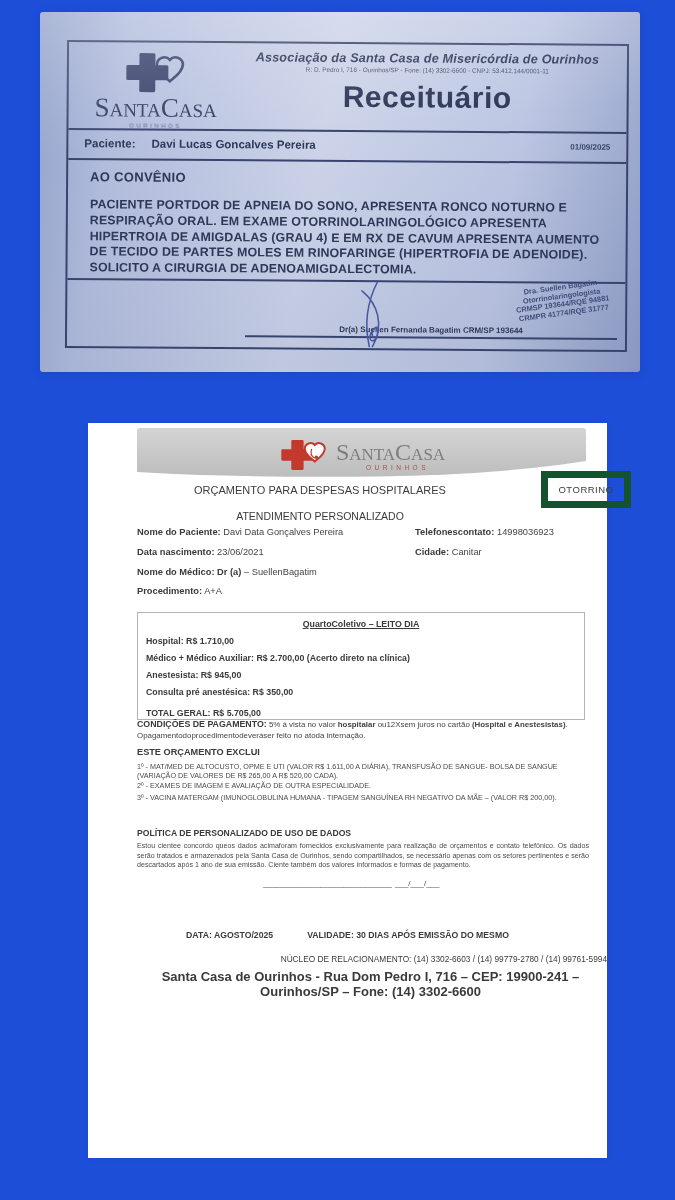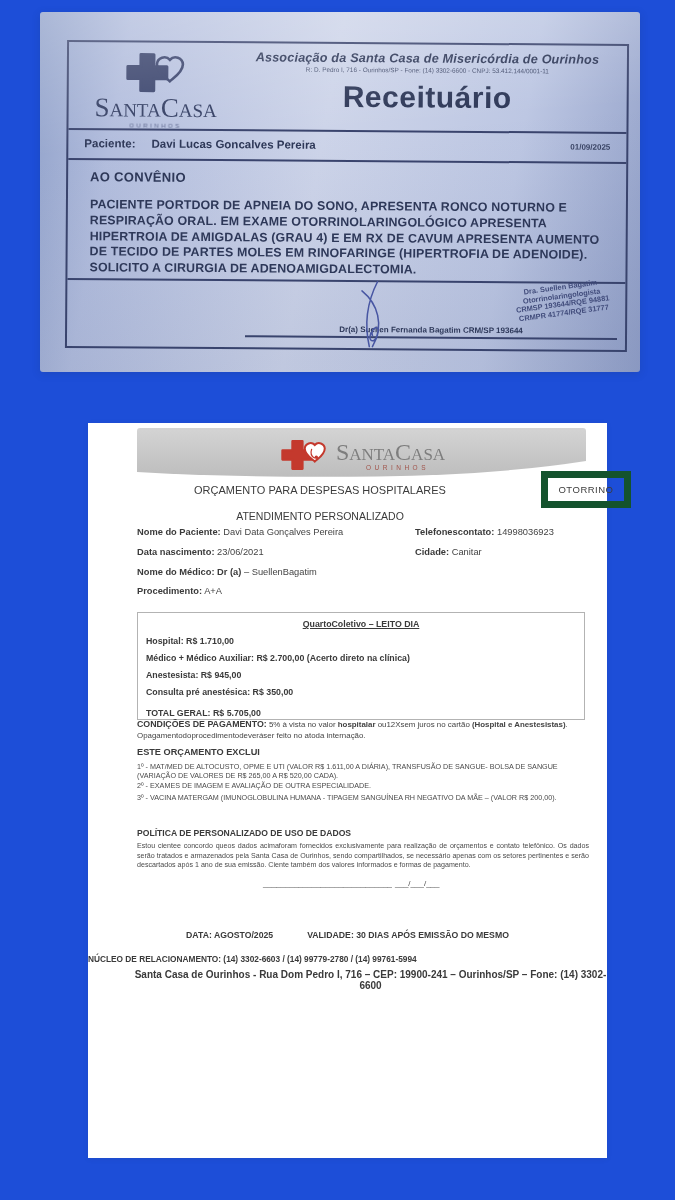--- a/index.html
+++ b/index.html
@@ -62,22 +62,22 @@
   .pay .lbl{font-weight:bold;font-size:8.8px;color:#3a3a3a;}
   .excl-head{position:absolute;left:49px;top:324px;font-weight:bold;font-size:9.2px;}
   .excl{position:absolute;left:49px;width:454px;font-size:7.2px;line-height:1.3;color:#4a4a4a;}
   .consent-head{position:absolute;left:49px;top:405px;font-weight:bold;font-size:8.6px;}
   .consent-body{position:absolute;left:49px;top:419px;width:452px;font-size:7.1px;line-height:1.35;
                 text-align:justify;color:#4a4a4a;}
   .sig-blank{position:absolute;left:175px;top:456px;font-size:8px;color:#4a4a4a;}
   .date-blank{position:absolute;left:307px;top:456px;font-size:8px;color:#4a4a4a;}
   .f-row{position:absolute;left:0;right:0;top:507px;display:flex;justify-content:center;gap:34px;
          font-weight:bold;font-size:8.7px;color:#3a3a3a;}
-  .f-rel{position:absolute;left:0;right:0;top:531px;text-align:left;font-weight:bold;font-size:8.3px;}
-  .f-addr{position:absolute;left:0;right:0;top:546px;text-align:center;font-weight:bold;font-size:10px;padding-left:46px;}
+  .f-rel{position:absolute;left:0;right:0;top:531px;text-align:right;font-weight:normal;font-size:8.3px;}
+  .f-addr{position:absolute;left:0;right:0;top:546px;text-align:center;font-weight:bold;font-size:13px;padding-left:46px;}
 </style>
 </head>
 <body>
 
 <div id="canvas">
 
   <div class="photo">
     <div class="rx-form">
 
       <div class="rx-header">

